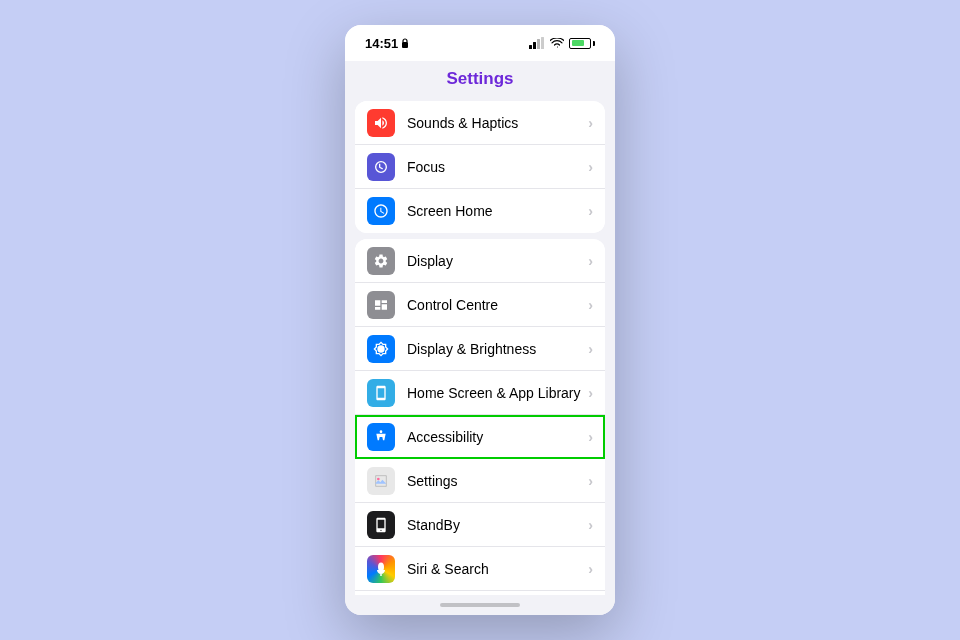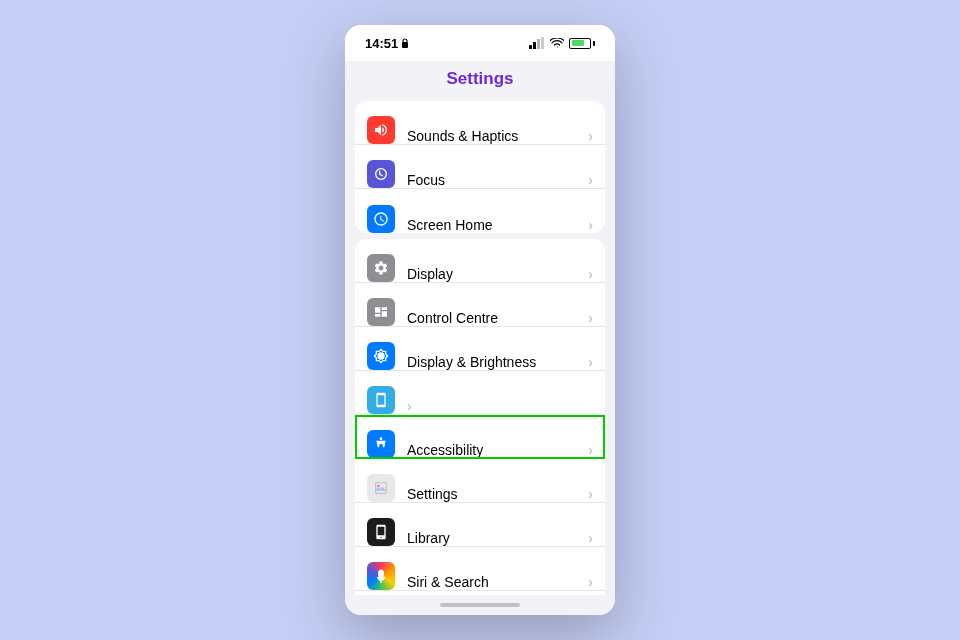--- a/index.html
+++ b/index.html
@@ -126,21 +126,21 @@
 
     .settings-section {
       background: #fff;
       border-radius: 12px;
       margin: 6px 10px;
       overflow: hidden;
     }
 
     .settings-row {
       display: flex;
-      align-items: flex-end;
+      align-items: center;
       padding: 0 12px;
       height: 44px;
       border-bottom: 0.5px solid #e5e5ea;
       cursor: pointer;
       position: relative;
       background: #fff;
     }
 
     .settings-row:last-child {
       border-bottom: none;
@@ -314,20 +314,21 @@
         <span class="row-label">Display &amp; Brightness</span>
         <span class="row-chevron">›</span>
       </div>
 
       <div class="settings-row">
         <div class="row-icon" style="background:#32ade6;">
           <svg width="16" height="16" viewBox="0 0 24 24" fill="white">
             <path d="M17 1H7C5.9 1 5 1.9 5 3v18c0 1.1.9 2 2 2h10c1.1 0 2-.9 2-2V3c0-1.1-.9-2-2-2zm0 18H7V5h10v14z"></path>
           </svg>
         </div>
+        <span class="row-label">Home Screen &amp; App Library</span>
         <span class="row-chevron">›</span>
       </div>
 
       <div class="settings-row row-highlighted">
         <div class="row-icon icon-blue">
           <svg width="16" height="16" viewBox="0 0 24 24" fill="white">
             <circle cx="12" cy="4" r="2"></circle>
             <path d="M19 7H5l2 10h2l1-5h4l1 5h2L19 7zm-7-1c-.55 0-1-.45-1-1s.45-1 1-1 1 .45 1 1-.45 1-1 1z"></path>
           </svg>
         </div>
@@ -346,21 +347,21 @@
         <span class="row-label">Settings</span>
         <span class="row-chevron">›</span>
       </div>
 
       <div class="settings-row">
         <div class="row-icon icon-black">
           <svg width="16" height="16" viewBox="0 0 24 24" fill="white">
             <path d="M17 1H7C5.9 1 5 1.9 5 3v18c0 1.1.9 2 2 2h10c1.1 0 2-.9 2-2V3c0-1.1-.9-2-2-2zm-5 20c-.55 0-1-.45-1-1s.45-1 1-1 1 .45 1 1-.45 1-1 1zm5-4H7V4h10v13z"></path>
           </svg>
         </div>
-        <span class="row-label">Library</span>
+        <span class="row-label">StandBy</span>
         <span class="row-chevron">›</span>
       </div>
 
       <div class="settings-row">
         <div class="row-icon" style="background: conic-gradient(#ff375f 0deg, #ff9500 60deg, #ffcc00 120deg, #34c759 180deg, #007aff 240deg, #5856d6 300deg, #ff375f 360deg);">
           <svg width="10" height="14" viewBox="0 0 10 14" fill="white">
             <ellipse cx="5" cy="5" rx="3" ry="4.5"></ellipse>
             <path d="M1 8c0 2.2 1.8 4 4 4s4-1.8 4-4"></path>
             <line x1="5" y1="12" x2="5" y2="14" stroke="white" stroke-width="1.5"></line>
           </svg>

